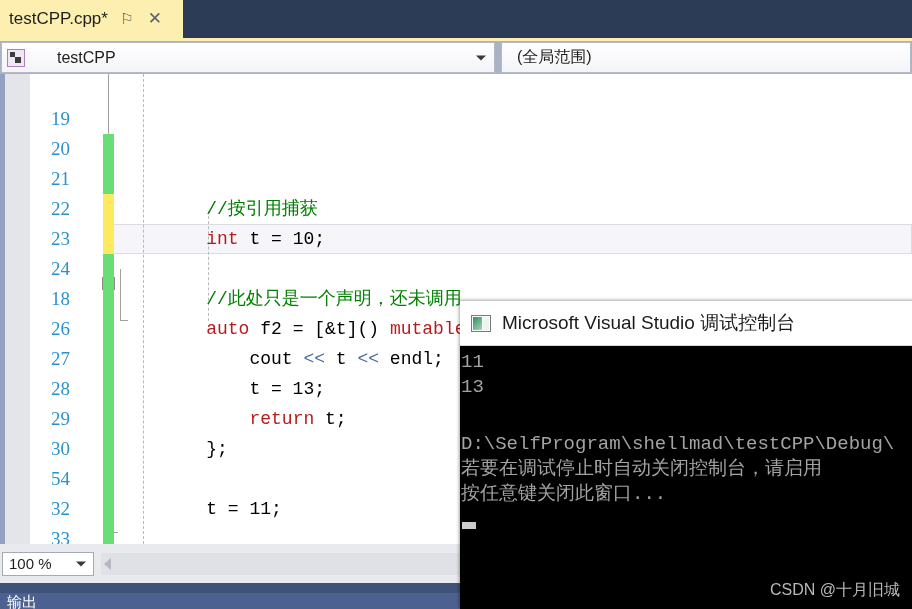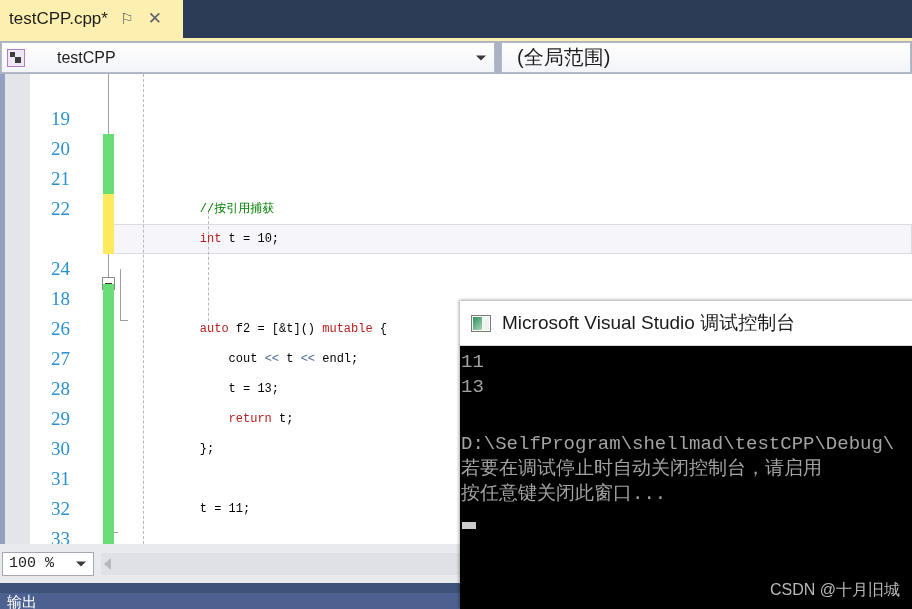--- a/index.html
+++ b/index.html
@@ -130,21 +130,21 @@
   #nav-combo-right {
     flex: 1 1 auto;
     margin: 1px 1px 1px 6px;
     background: linear-gradient(#ffffff, #f3f4f8);
     border: 1px solid #b3b9c9;
     box-sizing: border-box;
     display: flex;
     align-items: center;
   }
   #nav-combo-right .combo-text {
-    font-size: 20px;
+    font-size: 16px;
     color: #1e1e1e;
     margin-left: 15px;
     white-space: nowrap;
   }
 
   
   #editor {
     position: absolute;
     left: 0; top: 74px;
     width: 912px; height: 470px;
@@ -189,23 +189,23 @@
   .changebar {
     position: absolute;
     left: 73px;
     width: 11px;
     height: 30px;
   }
   .cb-green { background: #69dd76; }
   .cb-yellow { background: #ffe95e; }
   .codetext {
     position: absolute;
-    left: 141px;
+    left: 133px;
     font-family: "Liberation Mono", monospace;
-    font-size: 12px;
+    font-size: 18px;
     line-height: 30px;
     color: #000000;
     white-space: pre;
   }
   .tok-comment { color: #008000; }
   .tok-kw { color: #b91c1c; }
   .tok-op { color: #4a6a9a; }
   .tok-plain { color: #000000; }
 
   
@@ -274,21 +274,21 @@
     border: 1px solid #a6aab5;
     box-sizing: border-box;
     display: flex;
     align-items: center;
     position: relative;
   }
   #zoom-combo .zoom-text {
     font-size: 15px;
     color: #1e1e1e;
     margin-left: 6px;
-    font-family: Liberation Mono, monospace;
+    font-family: Liberation Sans, sans-serif;
   }
   #zoom-combo .combo-arrow {
     position: absolute;
     right: 7px; top: 50%;
     transform: translateY(-50%);
     width: 0; height: 0;
     border-left: 5px solid transparent;
     border-right: 5px solid transparent;
     border-top: 5px solid #3a3a3a;
   }
@@ -478,20 +478,25 @@
       <span class="changebar cb-yellow"></span>
       <span class="codetext"><span class="tok-plain">    </span><span class="tok-kw">int</span><span class="tok-plain"> t = 10;</span></span>
     </div>
 
     <div class="code-line" style="top:90px;">
       <span class="lineno">22</span>
       <span class="changebar cb-yellow"></span>
       <span class="codetext"></span>
     </div>
 
+    <div class="code-line" style="top:120px;">
+      <span class="lineno">23</span>
+      <span class="changebar cb-green"></span>
+      <span class="codetext tok-comment">    //此处只是一个声明，还未调用</span>
+    </div>
 
     <div class="code-line" style="top:150px;">
       <span class="lineno">24</span>
       <span class="changebar cb-green"></span>
       <span class="codetext"><span class="tok-plain">    </span><span class="tok-kw">auto</span><span class="tok-plain"> f2 = [&amp;t]() </span><span class="tok-kw">mutable</span><span class="tok-plain"> {</span></span>
     </div>
 
     <div class="code-line" style="top:180px;">
       <span class="lineno">18</span>
       <span class="changebar cb-green"></span>
@@ -522,21 +527,21 @@
       <span class="codetext"></span>
     </div>
 
     <div class="code-line" style="top:330px;">
       <span class="lineno">30</span>
       <span class="changebar cb-green"></span>
       <span class="codetext">    t = 11;</span>
     </div>
 
     <div class="code-line" style="top:360px;">
-      <span class="lineno">31</span>
+      <span class="lineno">54</span>
       <span class="changebar cb-green"></span>
       <span class="codetext"></span>
     </div>
 
     <div class="code-line" style="top:390px;">
       <span class="lineno">32</span>
       <span class="changebar cb-green"></span>
       
     </div>
 

